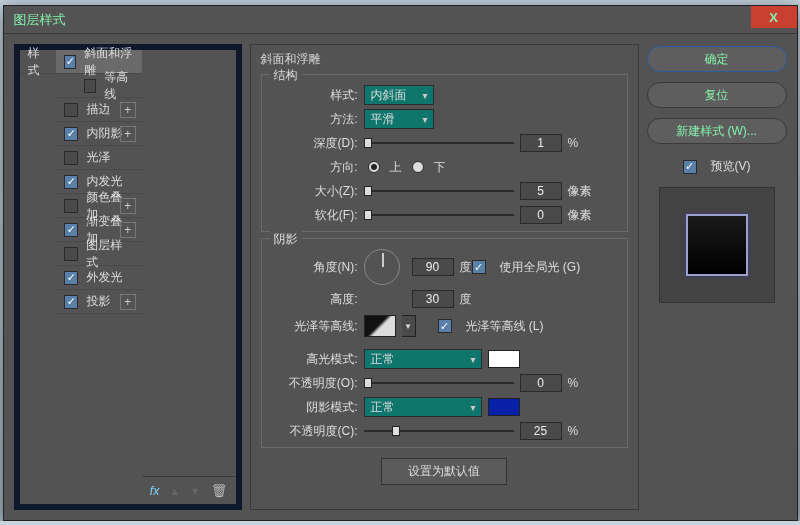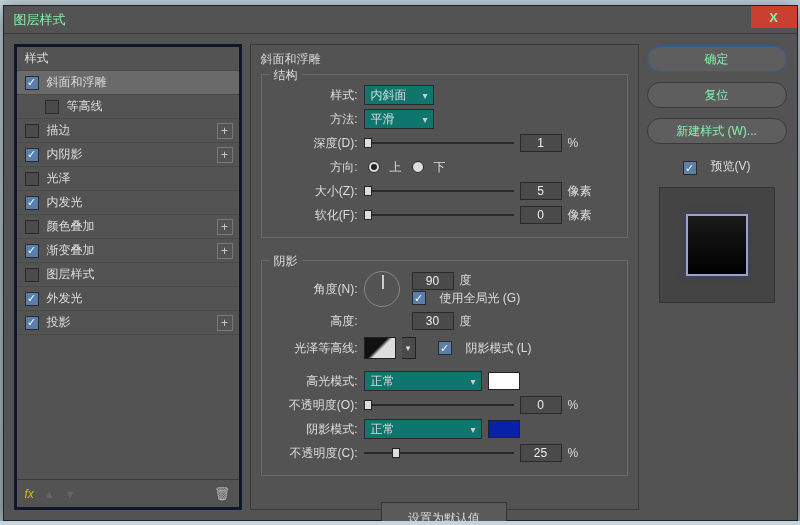--- a/index.html
+++ b/index.html
@@ -2,62 +2,62 @@
 <html><head>
 <meta charset="utf-8">
 <style>
 *{box-sizing:border-box;margin:0;padding:0;font-family:"Microsoft YaHei",sans-serif;font-size:12px;color:#ddd}
 body{background:linear-gradient(180deg,#c5d4df 0%,#a8b9c5 100%);display:flex;justify-content:center;align-items:flex-start;padding-top:5px}
 .dialog{width:795px;height:516px;background:#535353;border:1px solid #222;box-shadow:0 4px 20px rgba(0,0,0,.5);position:relative}
 .titlebar{height:28px;background:#535353;border-bottom:1px solid #3a3a3a;display:flex;align-items:center;padding:0 10px;position:relative}
 .titlebar span{color:#86efac;font-size:13px}
 .close{position:absolute;right:0;top:0;width:46px;height:22px;background:#c94030;color:#fff;display:flex;align-items:center;justify-content:center;font-size:14px;font-weight:bold;cursor:pointer}
 .body{display:flex;padding:10px;gap:8px;height:calc(100% - 28px)}
-.left{width:228px;background:#535353;border:3px solid #0f172a;display:flex;flex-direction:column}
+.left{width:228px;background:#535353;border:6px solid #0f172a;display:flex;flex-direction:row}
 .left-row{height:24px;display:flex;align-items:center;padding:0 8px;border-bottom:1px solid #494949;cursor:pointer;position:relative}
 .left-row.header{color:#ccc;cursor:default}
 .left-row.selected{background:#6a6a6a}
 .left-row.sub{padding-left:28px}
 .cb{width:14px;height:14px;border:1px solid #2a2a2a;background:#4a4a4a;margin-right:8px;display:inline-flex;align-items:center;justify-content:center;font-size:10px}
 .cb.checked{background:#5a7fa8}
 .cb.checked::after{content:"✓";color:#fff;font-size:11px}
 .plus{position:absolute;right:6px;width:16px;height:16px;border:1px solid #777;display:flex;align-items:center;justify-content:center;font-size:12px;color:#ccc}
 .left-footer{margin-top:auto;height:28px;border-top:1px solid #3a3a3a;display:flex;align-items:center;padding:0 8px;gap:10px}
-.fx{font-style:italic;color:#eab308}
+.fx{font-style:italic;color:#7dd3fc}
 .arrow{color:#666;font-size:11px}
 .trash{margin-left:auto;color:#bbb;font-size:13px}
 .center{flex:1;background:#535353;border:1px solid #3a3a3a;padding:6px 10px 10px;display:flex;flex-direction:column;gap:4px}
 .sec-title{color:#ddd;margin-bottom:2px}
-.fieldset{border:1px solid #6a6a6a;padding:8px 10px 10px;position:relative;margin-bottom:18px}
+.fieldset{border:1px solid #6a6a6a;padding:8px 10px 4px;position:relative;margin-bottom:2px}
 .fieldset>.legend{position:absolute;top:-8px;left:8px;background:#535353;padding:0 4px;color:#ddd}
 .frow{display:flex;align-items:center;height:24px;gap:6px}
 .flabel{width:86px;text-align:right;color:#ddd}
 .select{height:20px;min-width:70px;background:#0f766e;border:1px solid #2a2a2a;display:inline-flex;align-items:center;padding:0 6px;position:relative}
 .select::after{content:"▾";position:absolute;right:5px;color:#ccc;font-size:10px}
 .select.wide{min-width:118px}
 .slider{flex:1;max-width:150px;height:8px;position:relative}
 .slider::before{content:"";position:absolute;top:3px;left:0;right:0;height:2px;background:#2a2a2a}
 .thumb{position:absolute;top:-1px;width:8px;height:10px;background:#ddd;border:1px solid #222}
 .num{width:42px;height:18px;background:#4a4a4a;border:1px solid #2a2a2a;text-align:center;color:#eee;display:inline-flex;align-items:center;justify-content:center}
 .unit{color:#ddd;width:30px}
 .radio{width:12px;height:12px;border-radius:50%;border:1px solid #2a2a2a;background:#ddd;display:inline-flex;align-items:center;justify-content:center;margin:0 4px}
 .radio.on::after{content:"";width:6px;height:6px;border-radius:50%;background:#222}
 .anglewheel{width:36px;height:36px;border:1px solid #888;border-radius:50%;position:relative;margin-right:6px}
 .anglewheel::after{content:"";position:absolute;width:2px;height:14px;background:#ccc;top:3px;left:17px}
 .contour{width:32px;height:22px;background:linear-gradient(135deg,#111 0%,#111 45%,#ddd 55%,#ddd 100%);border:1px solid #222;display:inline-block;position:relative}
 .contour-dd{width:14px;height:22px;border:1px solid #222;border-left:none;background:#4a4a4a;display:inline-flex;align-items:center;justify-content:center;font-size:9px}
 .swatch{width:32px;height:18px;border:1px solid #222;display:inline-block}
 .swatch.white{background:#fff}
 .swatch.blue{background:#0920a8}
-.btn{height:33px;padding:0 26px;background:#5a5a5a;border:1px solid #333;display:inline-flex;align-items:center;justify-content:center;cursor:pointer}
+.btn{height:27px;padding:0 26px;background:#5a5a5a;border:1px solid #333;display:inline-flex;align-items:center;justify-content:center;cursor:pointer}
 .btnrow{display:flex;gap:14px;justify-content:center;margin-top:4px}
 .right{width:140px;display:flex;flex-direction:column;gap:10px;padding-top:2px}
 .rbtn{height:26px;border:1px solid #3a3a3a;border-radius:13px;background:#5e5e5e;display:flex;align-items:center;justify-content:center;cursor:pointer;color:#86efac}
 .rbtn.primary{border-color:#2e5d9e}
-.preview-cb{display:flex;align-items:flex-end;justify-content:center;gap:6px;margin-top:4px}
+.preview-cb{display:flex;align-items:center;justify-content:center;gap:6px;margin-top:4px}
 .preview{width:116px;height:116px;background:#444;border:1px solid #333;margin:2px auto 0;display:flex;align-items:center;justify-content:center}
 .preview-inner{width:62px;height:62px;background:linear-gradient(180deg,#1a1a1a,#000);border:2px solid #9aa0d0;box-shadow:0 0 6px rgba(60,60,120,.6)}
 </style>
 </head>
 <body>
 
 <div class="dialog">
   <div class="titlebar">
     <span>图层样式</span>
     <div class="close">
@@ -177,21 +177,21 @@
           <div class="num">0</div>
           <div class="unit">像素</div>
         </div>
       </div>
 
       <div class="fieldset">
         <div class="legend">阴影</div>
         <div class="frow" style="height:40px">
           <div class="flabel">角度(N):</div>
           <div class="anglewheel"></div>
-          <div style="display:flex;flex-direction:column;">
+          <div style="display:flex;flex-direction:row;">
             <div style="display:flex;align-items:center;gap:6px">
               <div class="num">90</div>
               <span>度</span>
             </div>
             <div style="display:flex;align-items:center;gap:6px">
               <span class="cb checked"></span>
               <span>使用全局光 (G)</span>
             </div>
           </div>
         </div>
@@ -200,21 +200,21 @@
           <div style="width:42px"></div>
           <div class="num">30</div>
           <span>度</span>
         </div>
         <div class="frow" style="height:30px">
           <div class="flabel">光泽等高线:</div>
           <span class="contour"></span>
             <span class="contour-dd">▾</span>
           <span style="width:10px"></span>
           <span class="cb checked"></span>
-          <span>阴影模式 (L)</span>
+          <span>光泽等高线 (L)</span>
         </div>
         <div class="frow" style="margin-top:6px">
           <div class="flabel">高光模式:</div>
           <div class="select wide">
               <span>正常</span>
             </div>
           <span class="swatch white"></span>
         </div>
         <div class="frow">
           <div class="flabel">不透明度(O):</div>

